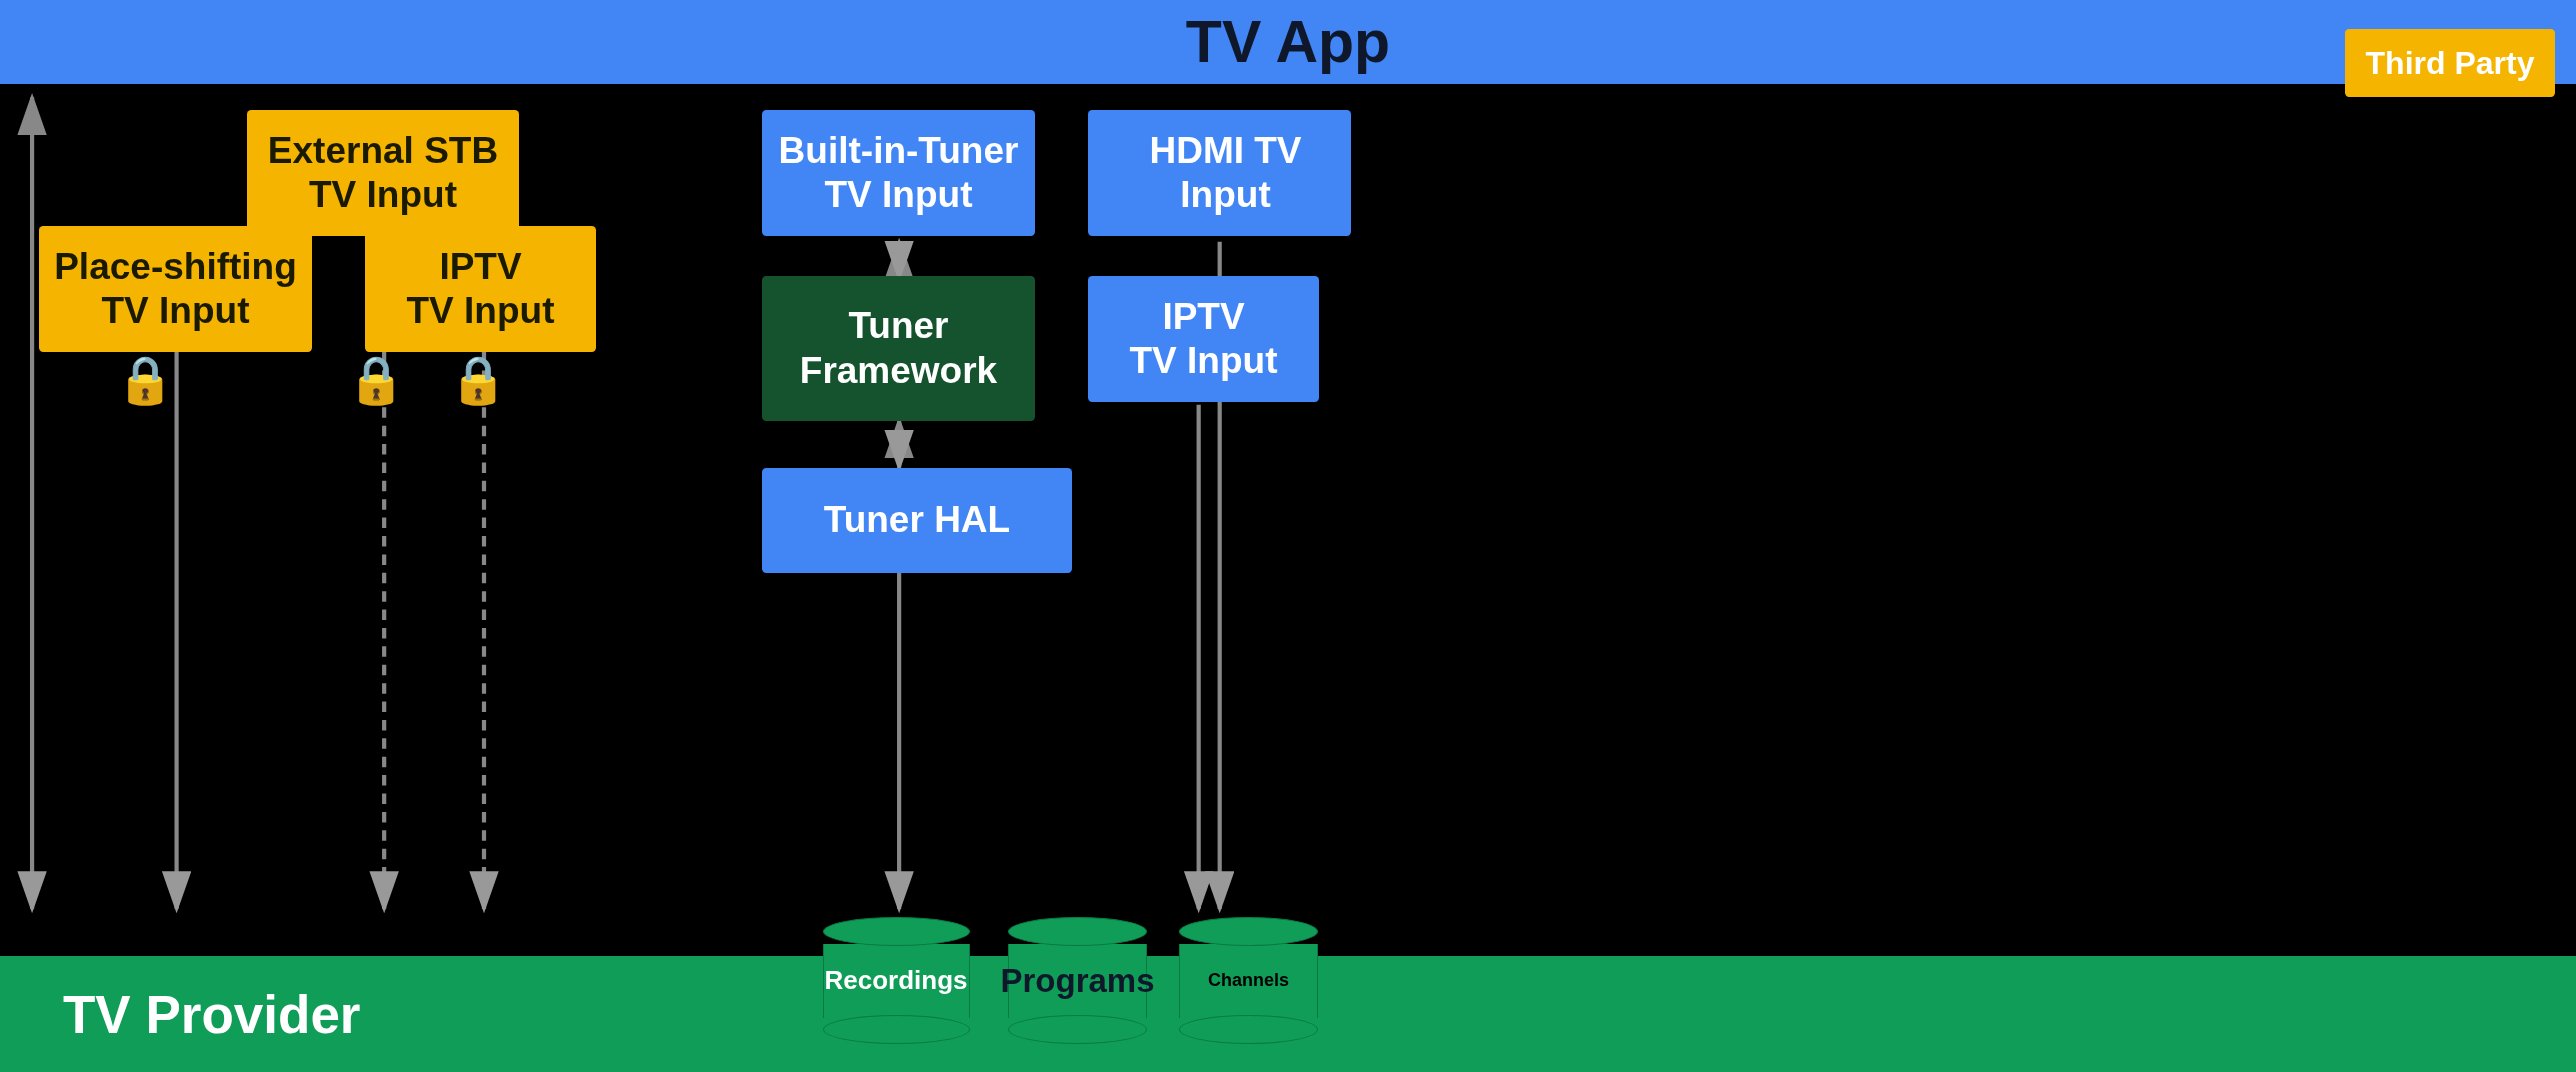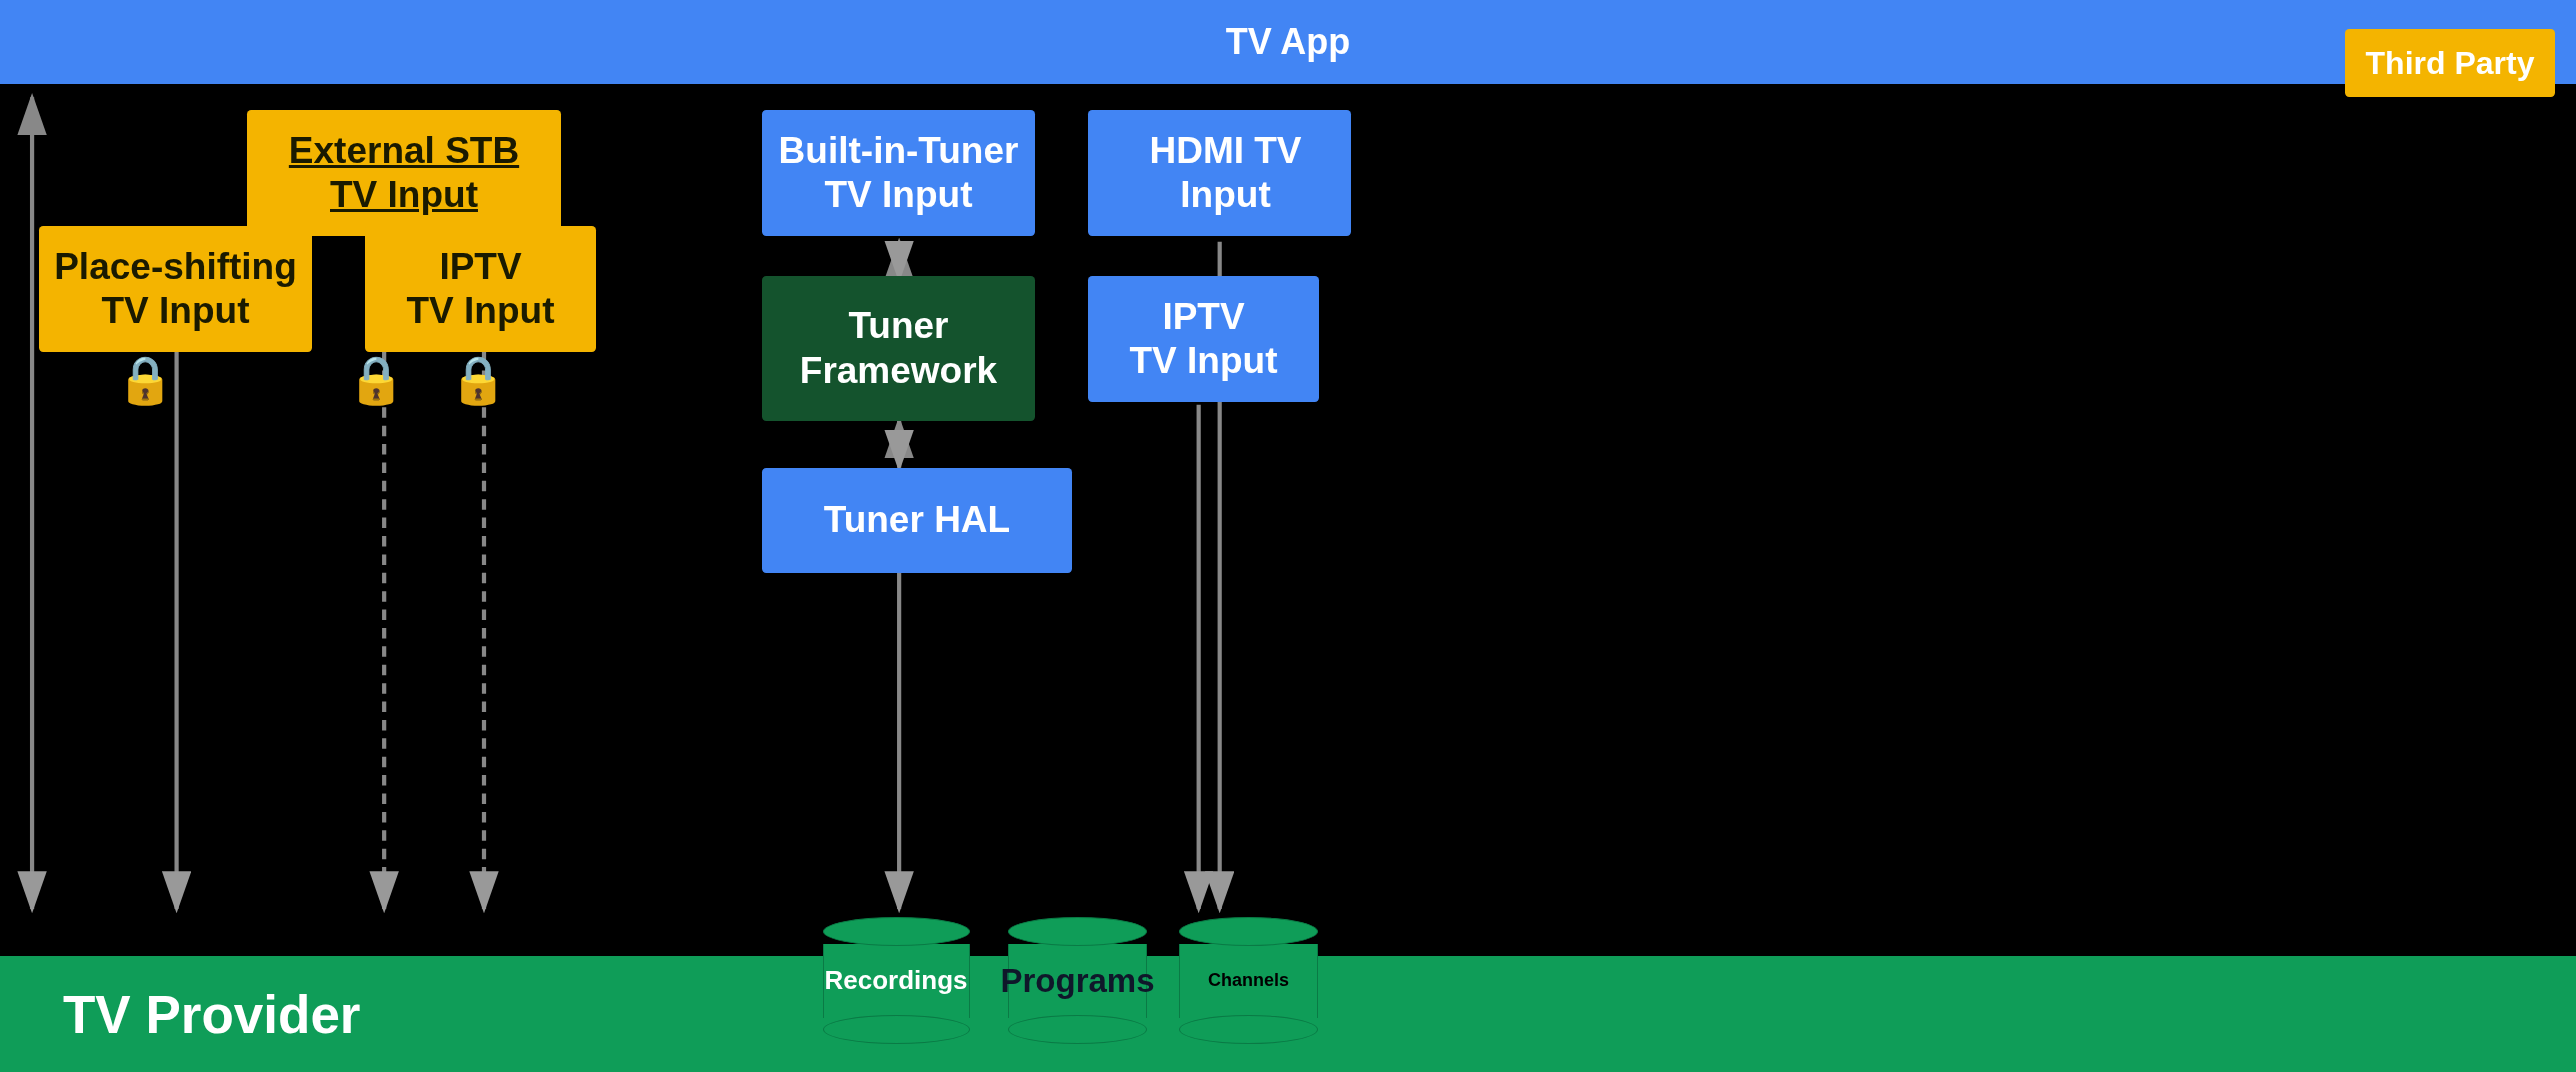--- a/index.html
+++ b/index.html
@@ -18,22 +18,22 @@
       top: 0;
       left: 0;
       right: 0;
       height: 84px;
       background: #4285F4;
       display: flex;
       align-items: center;
       justify-content: center;
     }
     .tv-app-bar-text {
-      color: #ffffff;
-      font-size: 36px;
+      color: #0f172a;
+      font-size: 59px;
       font-weight: bold;
     }
 
     
     .tv-provider-bar {
       position: absolute;
       bottom: 0;
       left: 0;
       right: 0;
       height: 116px;
@@ -157,21 +157,21 @@
 
   <line x1="2320" y1="460" x2="2320" y2="1730" stroke="#888" stroke-width="8" marker-end="url(#arrowhead-gray2)"></line>
 
   <line x1="2280" y1="770" x2="2280" y2="1730" stroke="#888" stroke-width="8" marker-end="url(#arrowhead-gray2)"></line>
 </svg>
 
 <div class="box orange" style="left:39px; top:226px; width:273px; height:126px;">
   <span class="box-text">Place-shifting<br>TV Input</span>
 </div>
 
-<div class="box orange" style="left:247px; top:110px; width:314px; height:126px;text-decoration:underline;">
+<div class="box orange" style="left:247px; top:110px; width:272px; height:126px;">
   <span class="box-text">External STB<br>TV Input</span>
 </div>
 
 <div class="box orange" style="left:365px; top:226px; width:231px; height:126px;">
   <span class="box-text">IPTV<br>TV Input</span>
 </div>
 
 <div class="box blue" style="left:762px; top:110px; width:273px; height:126px;">
   <span class="box-text">Built-in-Tuner<br>TV Input</span>
 </div>

